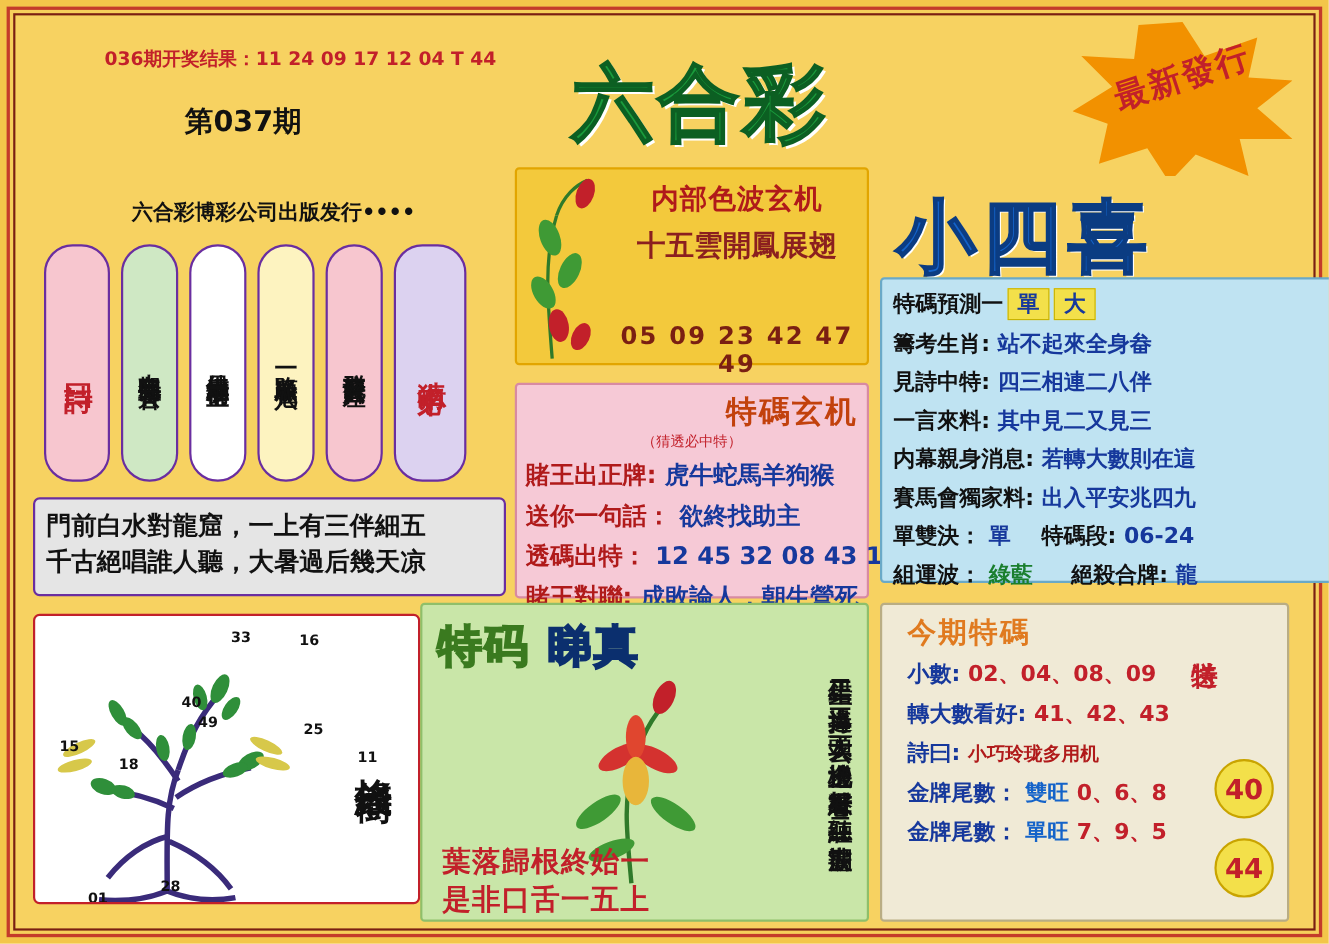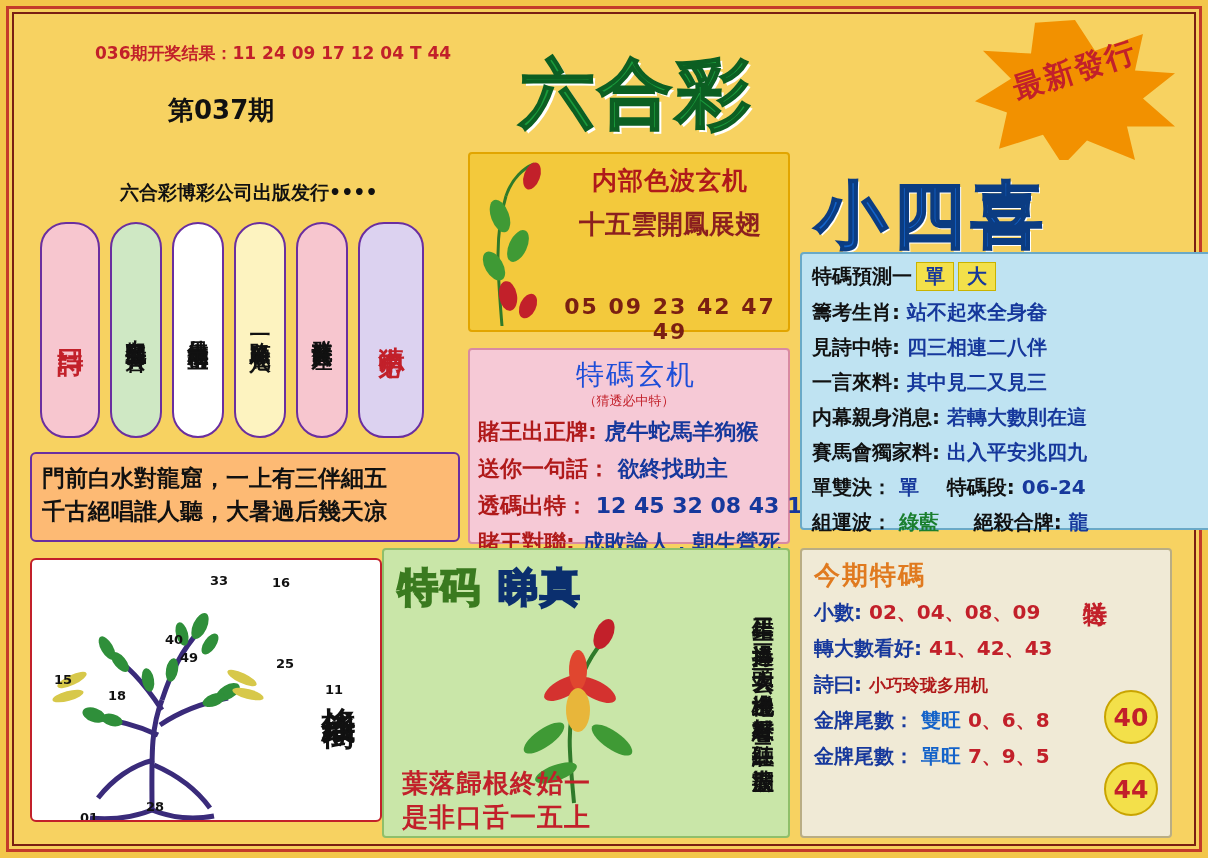--- a/index.html
+++ b/index.html
@@ -90,21 +90,21 @@
   .cap.c0{left:0;background:#f7c6cf;width:60px;color:#c2202a;font-size:26px;}
   .cap.c1{left:70px;background:#cfe8c4;}
   .cap.c2{left:132px;background:#ffffff;}
   .cap.c3{left:194px;background:#fdf3c0;}
   .cap.c4{left:256px;background:#f7c6cf;}
   .cap.c5{left:318px;background:#dcd2f0;color:#c2202a;font-size:26px;width:66px;}
 
   
   .poem-box{
     position:absolute;left:30px;top:452px;width:430px;height:90px;
-    background:#fdba74;border:2px solid #6a2ea0;border-radius:6px;
+    background:#e5e5e5;border:2px solid #6a2ea0;border-radius:6px;
     box-sizing:border-box;padding:8px 10px;
     font-size:23px;color:#111;line-height:1.45;font-weight:bold;
   }
 
   
   .tree-panel{
     position:absolute;left:30px;top:558px;width:352px;height:264px;
     background:#ffffff;border:2px solid #c2202a;border-radius:6px;
     box-sizing:border-box;overflow:hidden;
   }
@@ -135,22 +135,22 @@
     font-size:22px;font-weight:bold;color:#7a1f12;letter-spacing:2px;
   }
 
   
   .cbox-mid{
     position:absolute;left:468px;top:348px;width:322px;height:196px;
     background:#f6c9d6;border:2px solid #d88aa2;border-radius:4px;
     box-sizing:border-box;padding:6px 8px;
   }
   .cbox-mid .head{
-    font-size:28px;font-weight:normal;color:#1d4ed8;letter-spacing:2px;
-    text-align:center;padding-left:14px;
+    font-size:28px;font-weight:bold;color:#c2410c;letter-spacing:2px;
+    text-align:right;padding-left:14px;
   }
   .cbox-mid .sub{
     font-size:13px;color:#c2202a;text-align:center;margin-top:-2px;
   }
   .cbox-mid .row{
     font-size:22px;color:#111;font-weight:bold;margin-top:7px;white-space:nowrap;
   }
   .cbox-mid .row .k{color:#b01a1a;}
   .cbox-mid .row .v{color:#16389c;}
 
@@ -190,21 +190,21 @@
   .rbox-top .hl{
     display:inline-block;background:#f3e04a;border:1px solid #c9b300;
     padding:0 8px;margin-left:4px;color:#16389c;
   }
   .rbox-top .green{color:#1a7f2e;}
 
   
   .rbox-bot{
     position:absolute;left:800px;top:548px;width:372px;height:290px;
     background:#f0ead6;border:2px solid #b9ad84;border-radius:4px;
-    box-sizing:border-box;padding:8px 12px;
+    box-sizing:border-box;padding:8px 23px;
   }
   .rbox-bot .title{
     font-size:26px;font-weight:bold;color:#e07a1f;letter-spacing:2px;margin-bottom:6px;
   }
   .rbox-bot .row{
     font-size:20px;font-weight:bold;color:#111;margin-bottom:9px;white-space:nowrap;
   }
   .rbox-bot .row .lab{color:#16389c;}
   .rbox-bot .row .red{color:#c2202a;}
   .rbox-bot .row .blu{color:#1463c9;}

